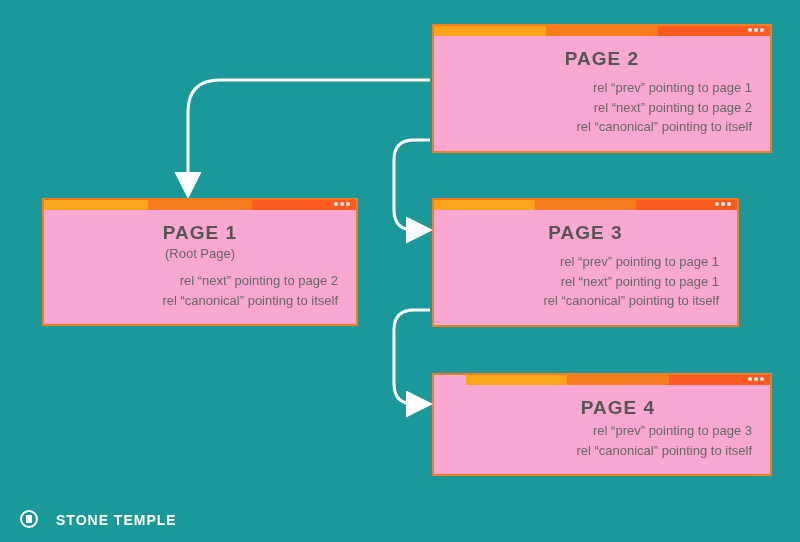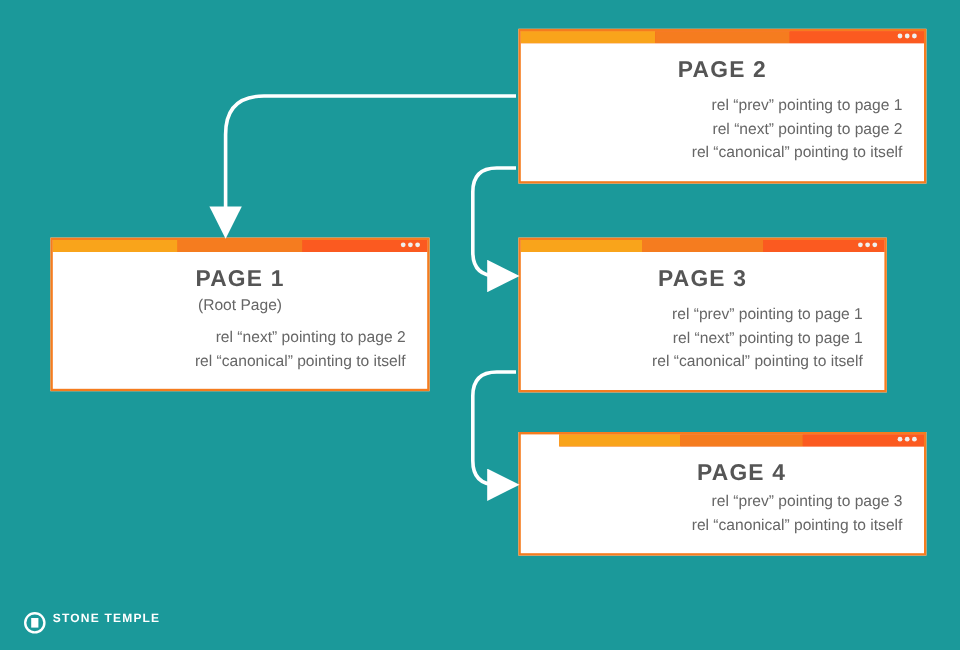--- a/index.html
+++ b/index.html
@@ -6,21 +6,21 @@
   body {
     width: 800px;
     height: 542px;
     background: #1b999a;
     position: relative;
     font-family: Arial, Helvetica, sans-serif;
     overflow: hidden;
   }
   .page-window {
     position: absolute;
-    background: #ffffff;
+    background: #f9a8d4;
     border: 2px solid #f57c1f;
   }
   .page-window .titlebar {
     height: 10px;
     display: flex;
     position: relative;
     background: #fb5a20;
   }
   .page-window .titlebar .seg {
     flex: 1;
@@ -60,25 +60,25 @@
     color: #666;
     line-height: 1.5;
     text-align: right;
   }
   .brand {
     position: absolute;
     left: 20px;
     bottom: 14px;
     color: #ffffff;
     font-weight: bold;
-    font-size: 10px;
+    font-size: 14px;
     letter-spacing: 1px;
     display: flex;
-    align-items: flex-start;
-    gap: 6px;
+    align-items: flex-end;
+    gap: 18px;
   }
   .brand .logo-circle {
     width: 18px;
     height: 18px;
     border: 2px solid #fff;
     border-radius: 50%;
     display: flex;
     align-items: center;
     justify-content: center;
   }
@@ -153,21 +153,21 @@
   <div class="body">
     <div class="title">PAGE 3</div>
 
     <div style="height:6px"></div>
     <div class="line">rel “prev” pointing to page 1</div>
     <div class="line">rel “next” pointing to page 1</div>
     <div class="line">rel “canonical” pointing to itself</div>
   </div>
 </div>
 
-<div class="page-window" style="left:432px; top:360px; width:340px;padding-left:32px;">
+<div class="page-window" style="left:432px; top:373px; width:340px;padding-left:32px;">
   <div class="titlebar">
     <div class="seg" style="background:#f9a41b"></div>
     <div class="seg" style="background:#f57c1f"></div>
     <div class="seg" style="background:#fb5a20"></div>
     <div class="dots">
         <span></span>
         <span></span>
         <span></span>
       </div>
   </div>

